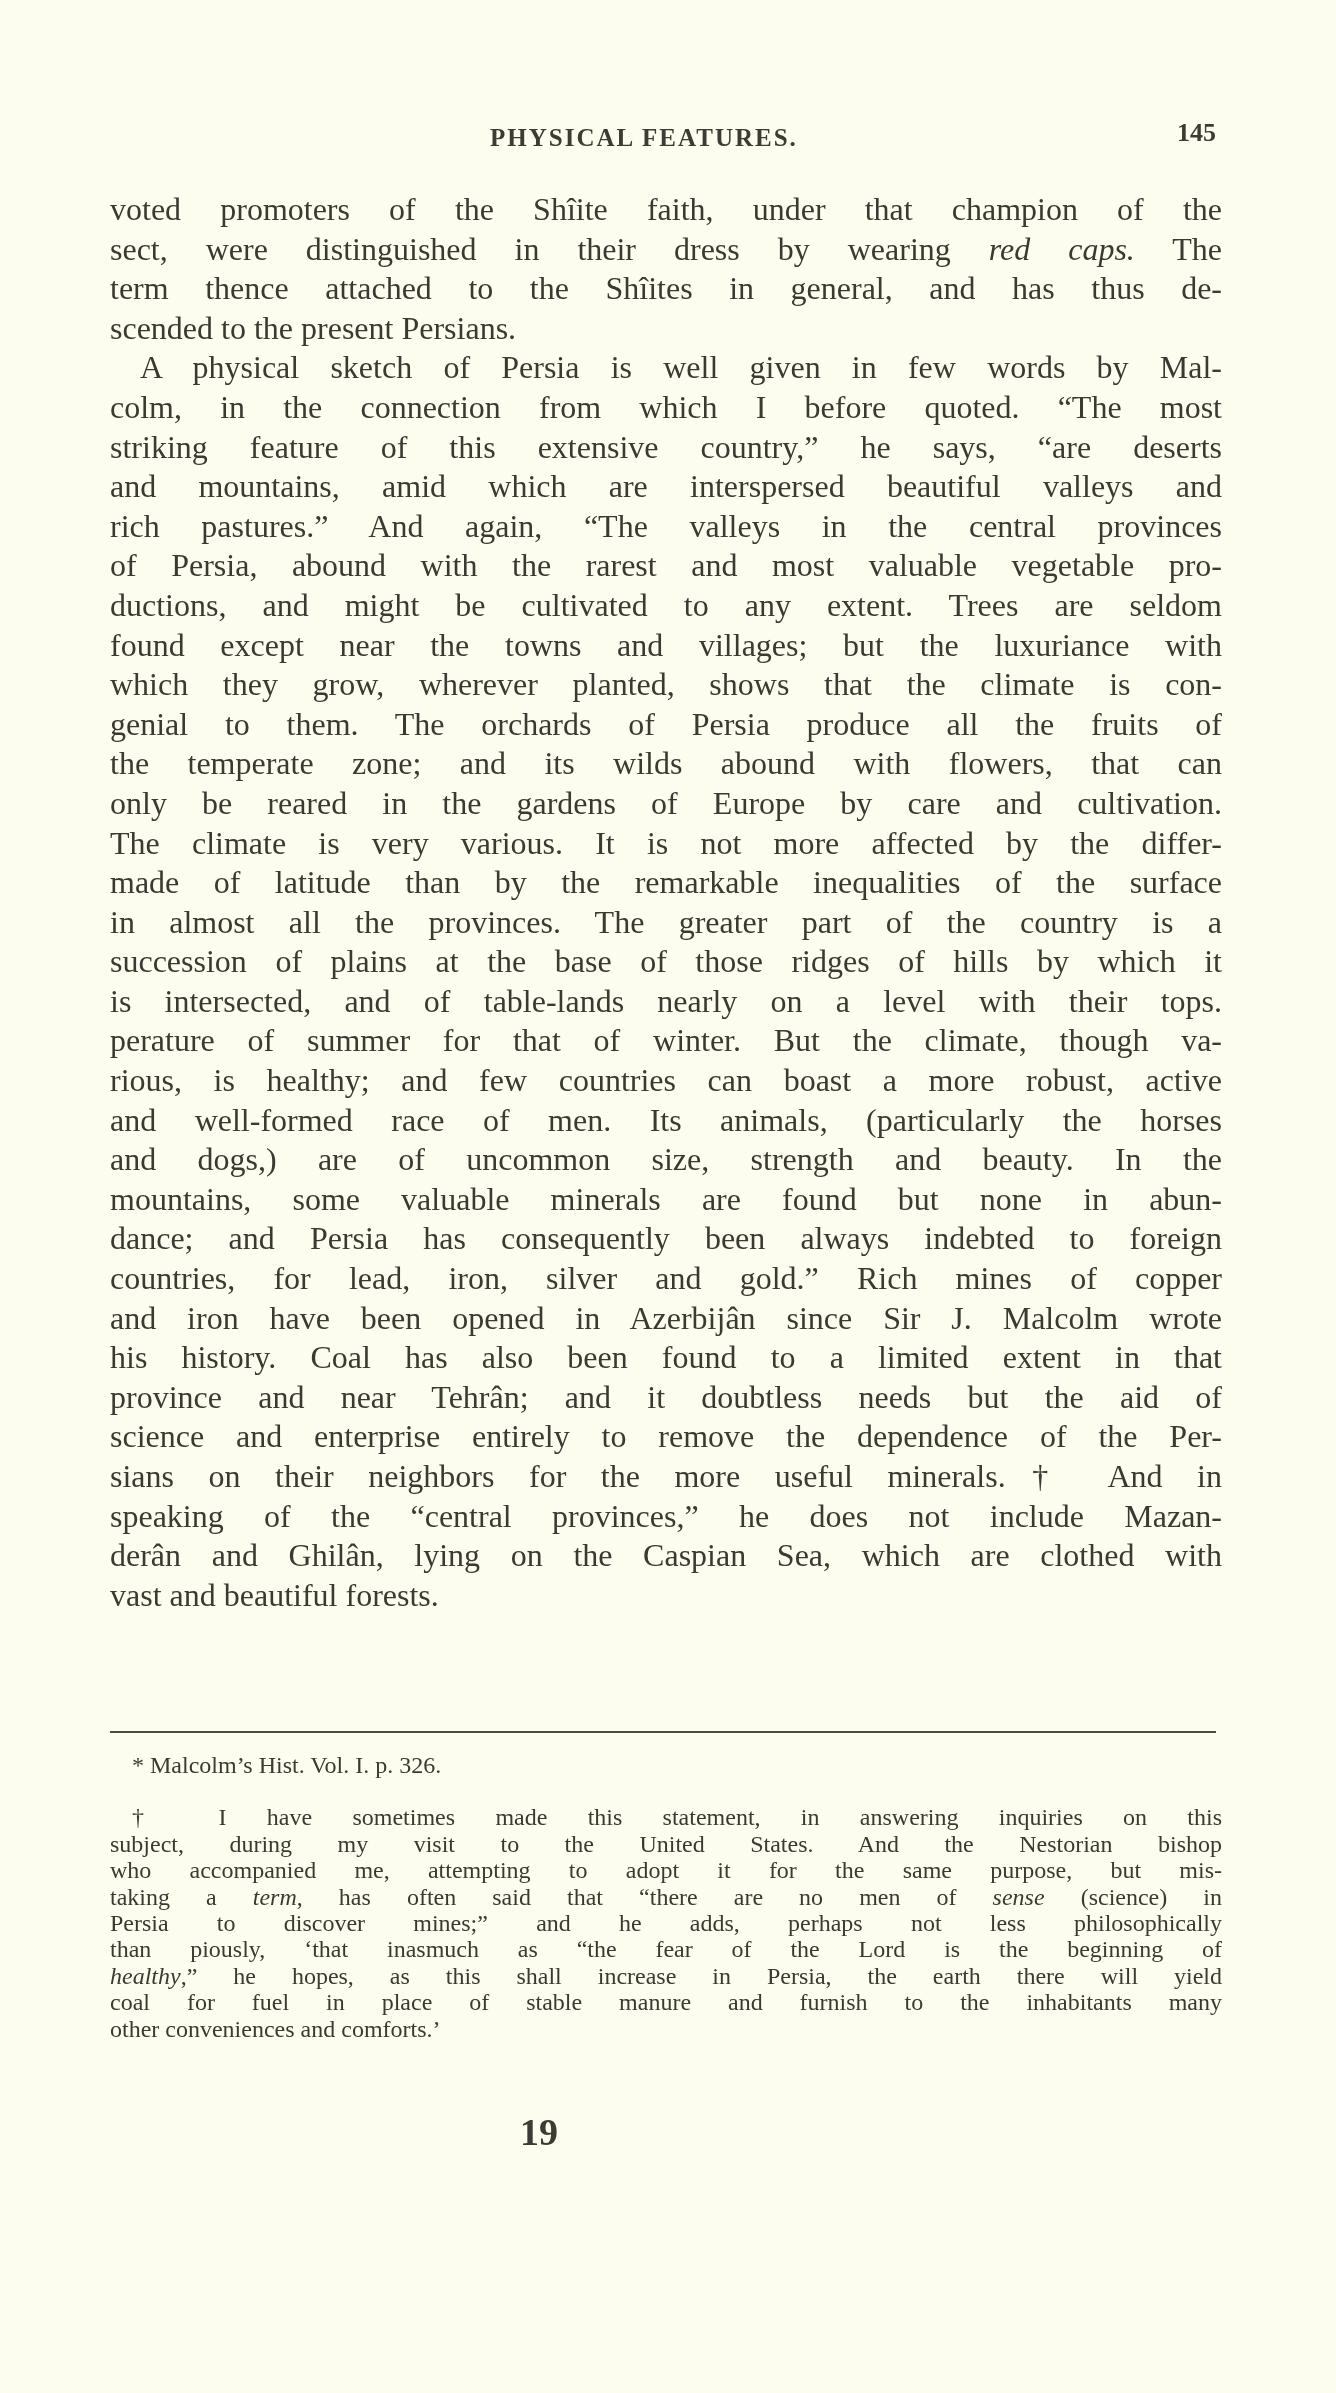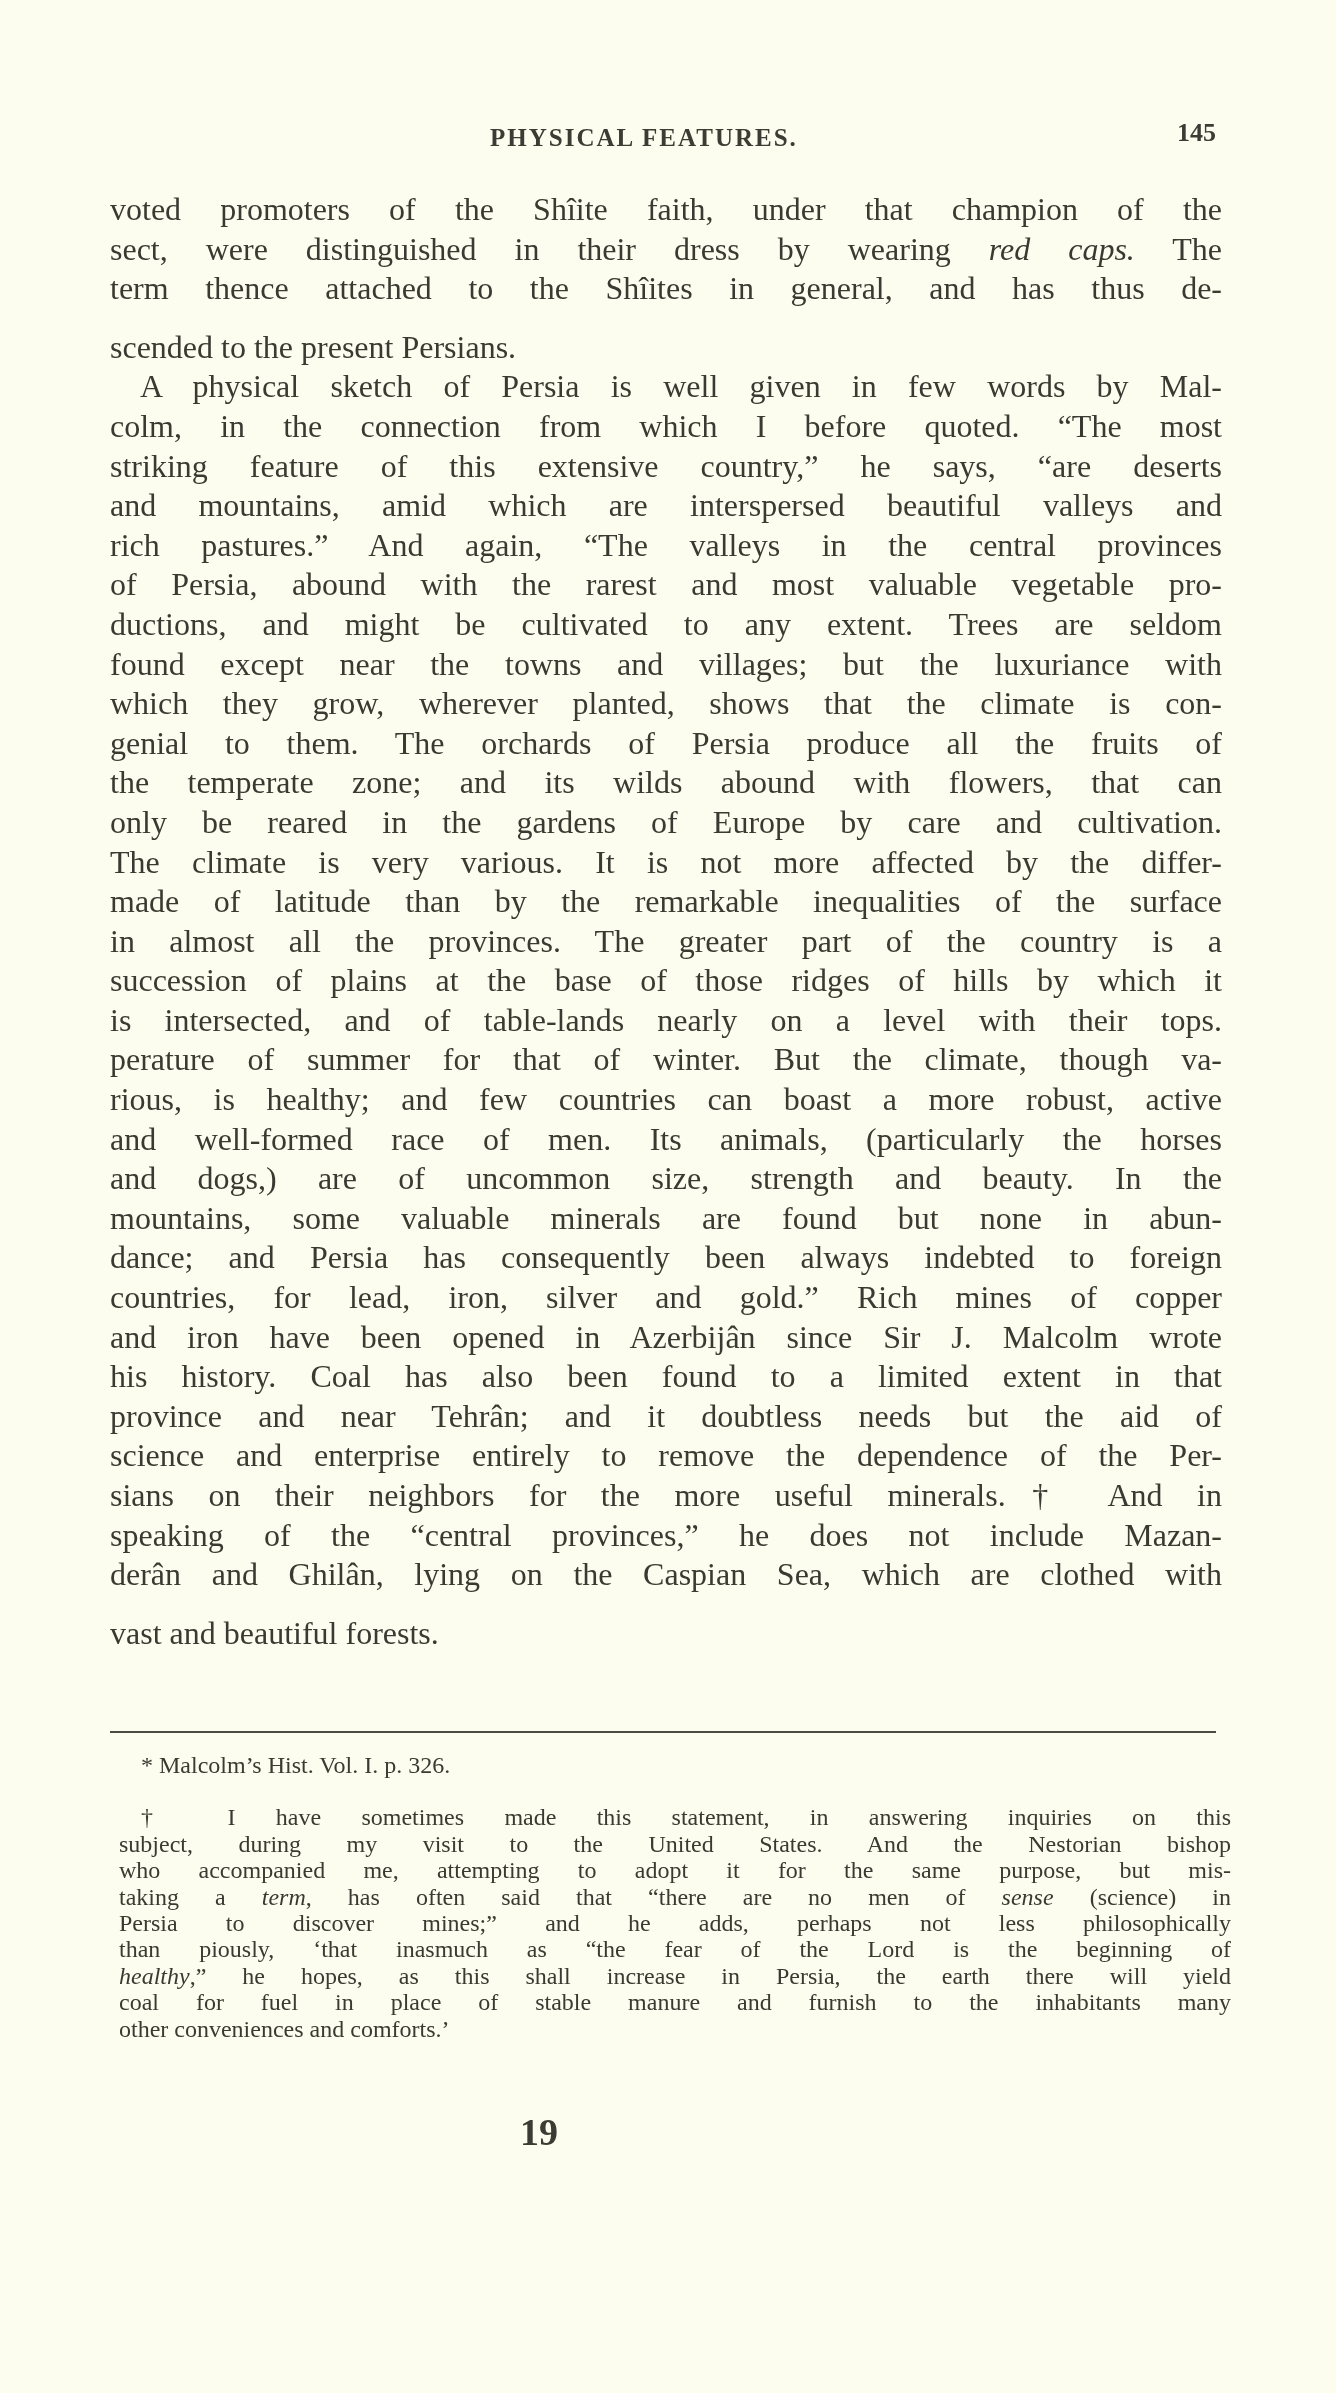--- a/index.html
+++ b/index.html
@@ -46,37 +46,36 @@
     .line {
       height: 39.6px;
       line-height: 39.6px;
       font-size: 32px;
       text-align: justify;
       text-align-last: justify;
       white-space: nowrap;
       overflow: visible;
       display: block;
     }
-    .line.last { text-align-last: left; margin-top: 19px; }
+    .line.last { text-align-last: left; }
     .line.indent { padding-left: 30px; }
     em { font-style: italic; }
     .rule {
       position: absolute;
       left: 110px;
       top: 1731px;
       width: 1106px;
       height: 0;
       border-top: 2px solid #4a4a42;
     }
     .footnotes {
       position: absolute;
       left: 110px;
       top: 1752px;
       width: 1112px;
-      margin-left: 9px;
     }
     .fn-line {
       height: 26.4px;
       line-height: 26.4px;
       font-size: 24px;
       text-align: justify;
       text-align-last: justify;
       white-space: nowrap;
     }
     .fn-line.last { text-align-last: left; }

